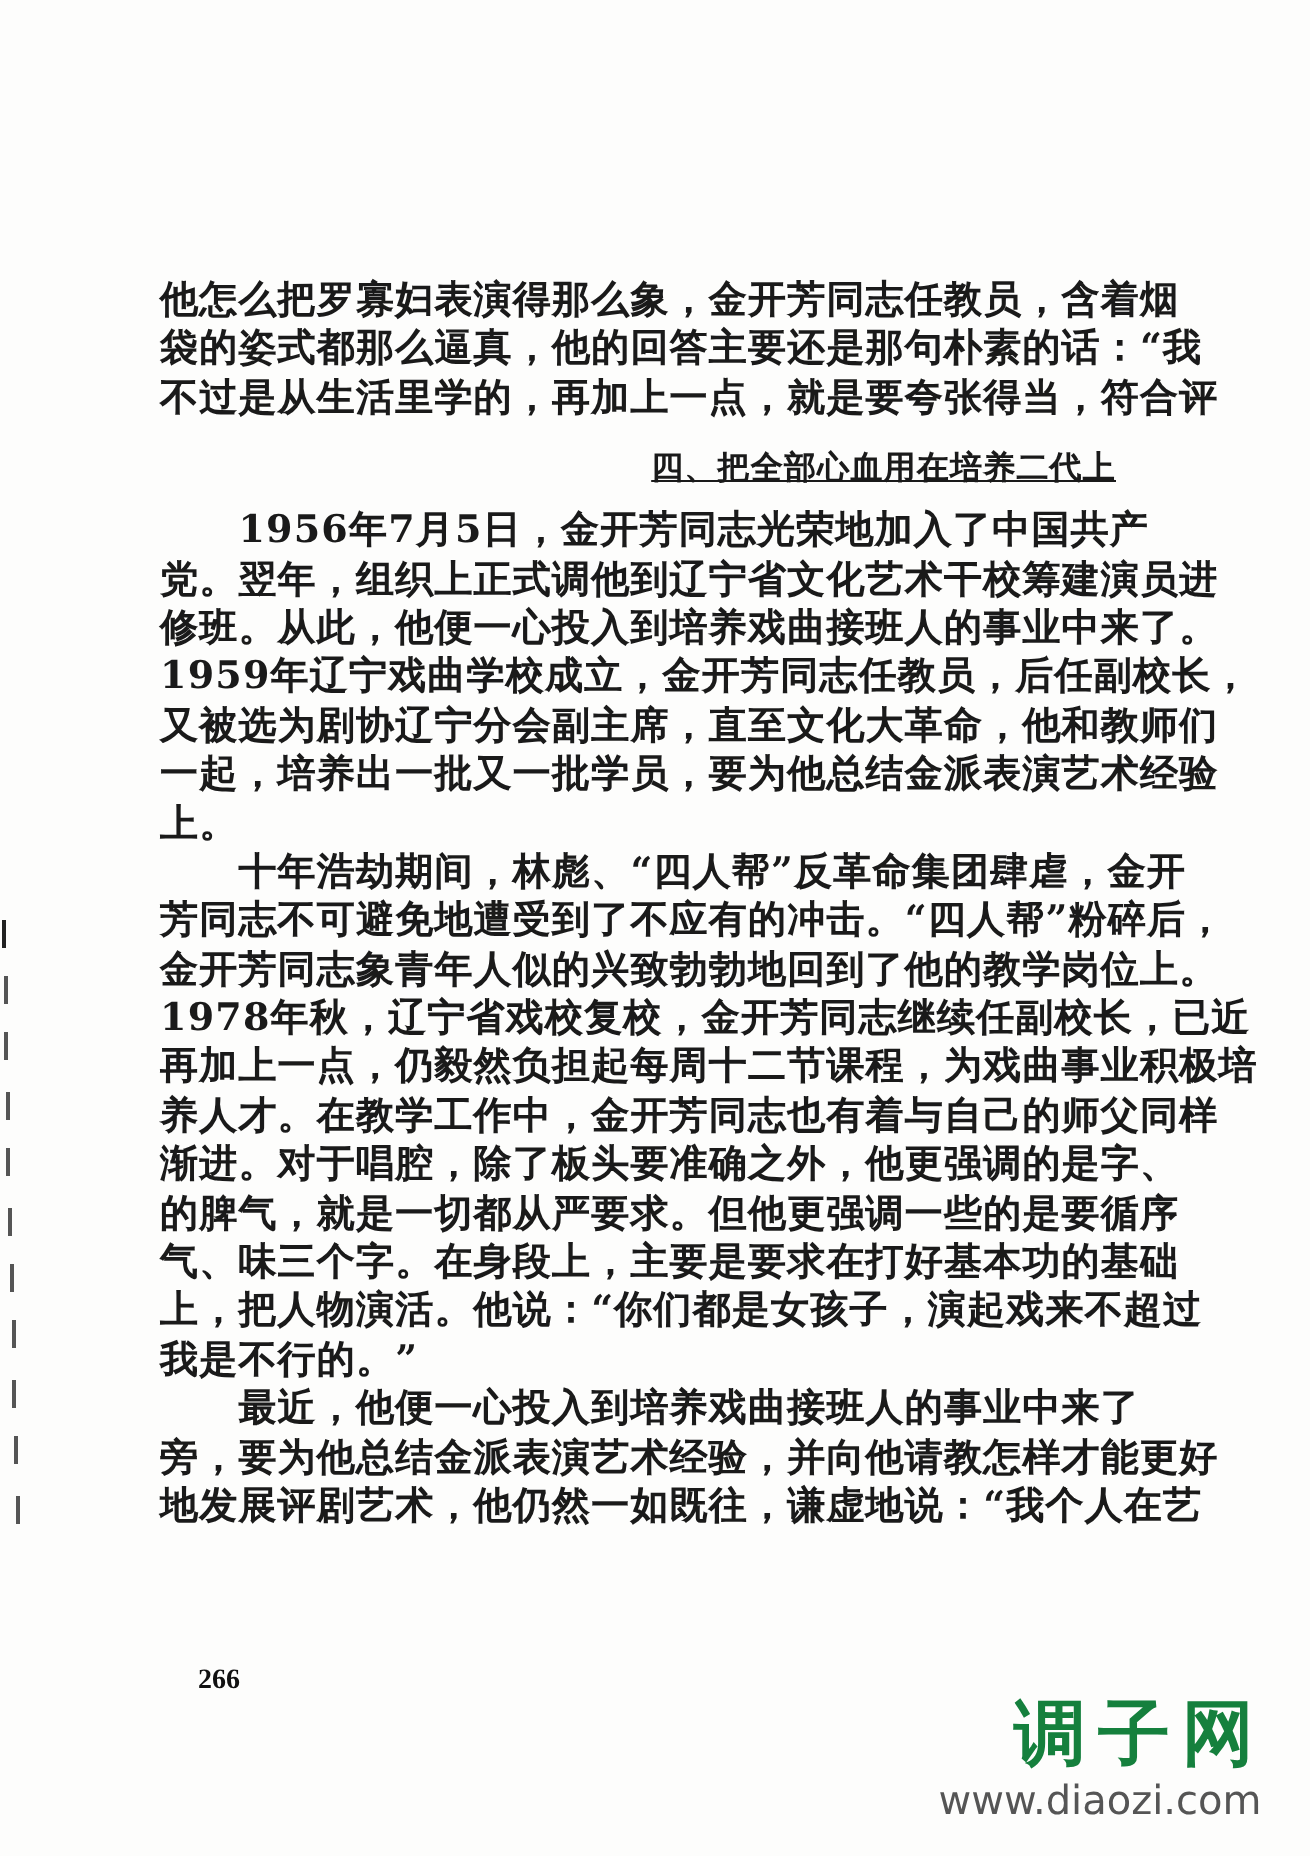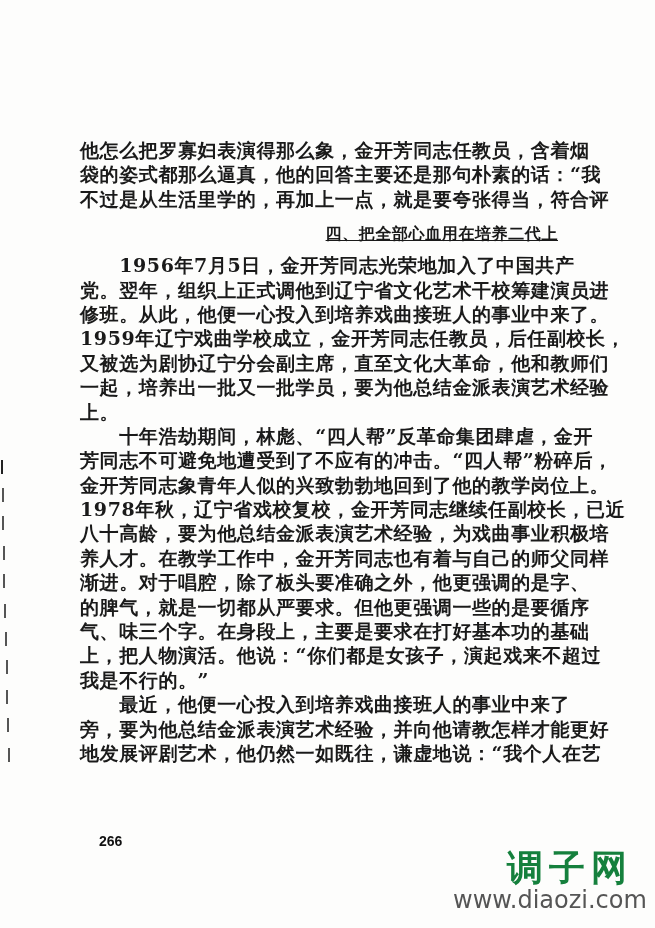--- a/index.html
+++ b/index.html
@@ -47,21 +47,21 @@
     font-weight: 700;
     text-align: right;
     letter-spacing: 0.6px;
     padding-top: 4px;
     text-decoration: underline;
   }
   .page-number {
     position: absolute;
     left: 99px;
     top: 833px;
-    font-family: Liberation Sans, sans-serif;
+    font-family: Liberation Serif, serif;
     font-weight: 700;
     font-size: 14px;
     color: #111;
   }
   .scan-marks {
     position: absolute;
     left: 0;
     top: 460px;
     width: 12px;
     height: 320px;
@@ -82,21 +82,21 @@
   .watermark-title {
     font-family: "DejaVu Sans", "Liberation Sans", sans-serif;
     font-size: 36px;
     font-weight: 700;
     letter-spacing: 6px;
     line-height: 40px;
     color: #15803d;
   }
   .watermark-url {
     font-family: "DejaVu Sans", "Liberation Sans", sans-serif;
-    font-size: 24px;
+    font-size: 20px;
     line-height: 24px;
     color: #555;
     margin-left: -40px;
   }
 </style>
 </head>
 <body>
 
 <div class="page">
 
@@ -125,21 +125,21 @@
     <div class="line">党。翌年，组织上正式调他到辽宁省文化艺术干校筹建演员进</div>
     <div class="line">修班。从此，他便一心投入到培养戏曲接班人的事业中来了。</div>
     <div class="line">1959年辽宁戏曲学校成立，金开芳同志任教员，后任副校长，</div>
     <div class="line">又被选为剧协辽宁分会副主席，直至文化大革命，他和教师们</div>
     <div class="line">一起，培养出一批又一批学员，要为他总结金派表演艺术经验</div>
     <div class="line last">上。</div>
     <div class="line">　　十年浩劫期间，林彪、“四人帮”反革命集团肆虐，金开</div>
     <div class="line">芳同志不可避免地遭受到了不应有的冲击。“四人帮”粉碎后，</div>
     <div class="line">金开芳同志象青年人似的兴致勃勃地回到了他的教学岗位上。</div>
     <div class="line">1978年秋，辽宁省戏校复校，金开芳同志继续任副校长，已近</div>
-    <div class="line">八十高龄，要为他总结金派表演艺术经验，为戏曲事业积极培</div>
+    <div class="line">再加上一点，仍毅然负担起每周十二节课程，为戏曲事业积极培</div>
     <div class="line">养人才。在教学工作中，金开芳同志也有着与自己的师父同样</div>
     <div class="line">渐进。对于唱腔，除了板头要准确之外，他更强调的是字、</div>
     <div class="line">的脾气，就是一切都从严要求。但他更强调一些的是要循序</div>
     <div class="line">气、味三个字。在身段上，主要是要求在打好基本功的基础</div>
     <div class="line">上，把人物演活。他说：“你们都是女孩子，演起戏来不超过</div>
     <div class="line last">我是不行的。”</div>
     <div class="line">　　最近，他便一心投入到培养戏曲接班人的事业中来了</div>
     <div class="line">旁，要为他总结金派表演艺术经验，并向他请教怎样才能更好</div>
     <div class="line">地发展评剧艺术，他仍然一如既往，谦虚地说：“我个人在艺</div>
   </div>

